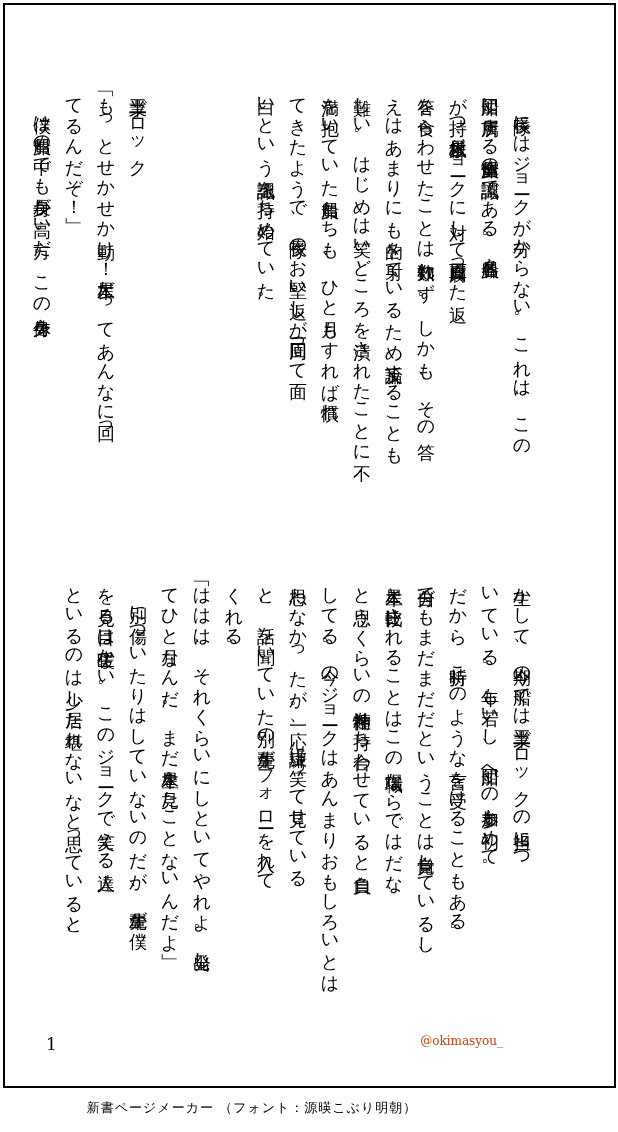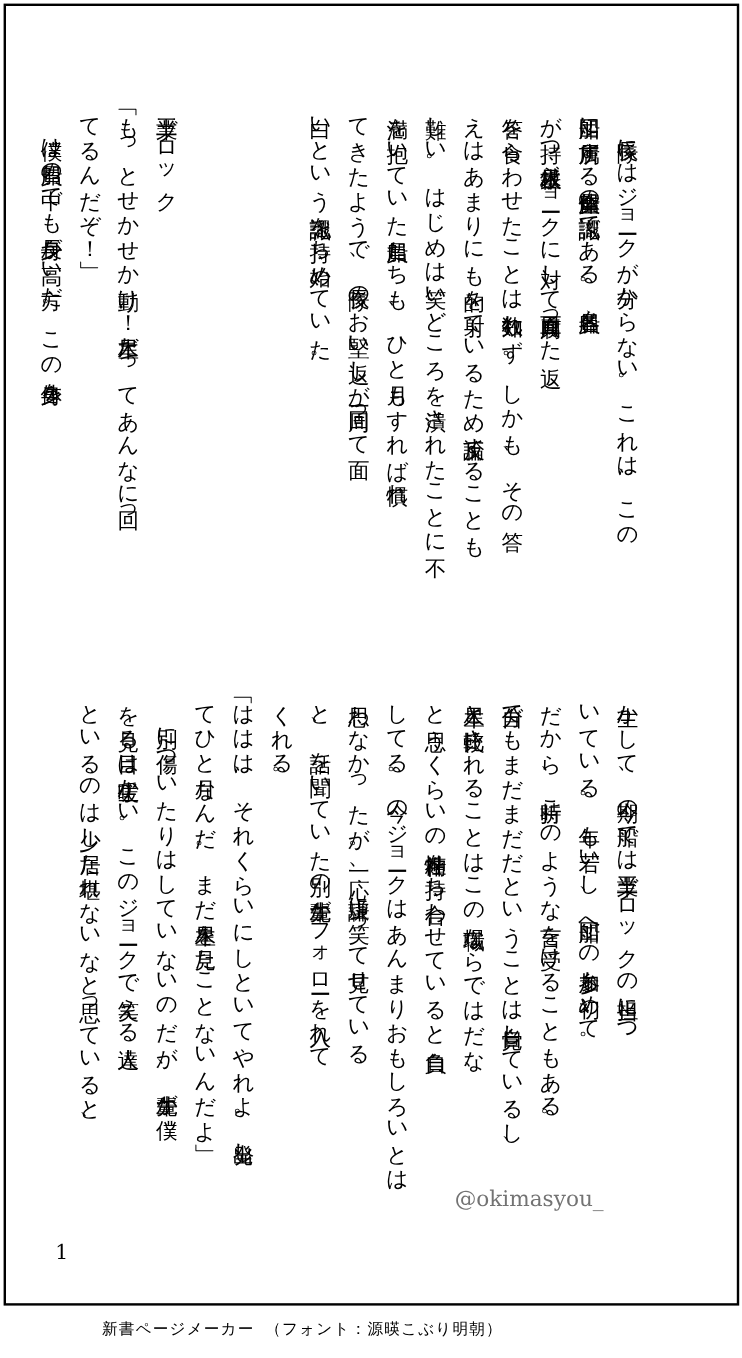--- a/index.html
+++ b/index.html
@@ -39,34 +39,33 @@
   .page-number {
     position: absolute;
     left: 46px;
     top: 1034px;
     font-size: 17px;
     color: #000000;
   }
   .handle {
     position: absolute;
     right: 115px;
-    top: 989px;
-    font-size: 18px;
-    color: #737373;
+    top: 1034px;
+    font-size: 12px;
+    color: #c2410c;
   }
   .caption {
     position: absolute;
     left: 0;
     top: 1099px;
     width: 504px;
     text-align: center;
     font-size: 13px;
     letter-spacing: 1px;
     color: #000000;
-    font-family: Liberation Mono, monospace;
   }
 </style>
 </head>
 <body>
 
 <div class="page">
 
   <div class="frame"></div>
 
   <div class="vtext vtext-top">　隊長にはジョークが分からない。これは、この

